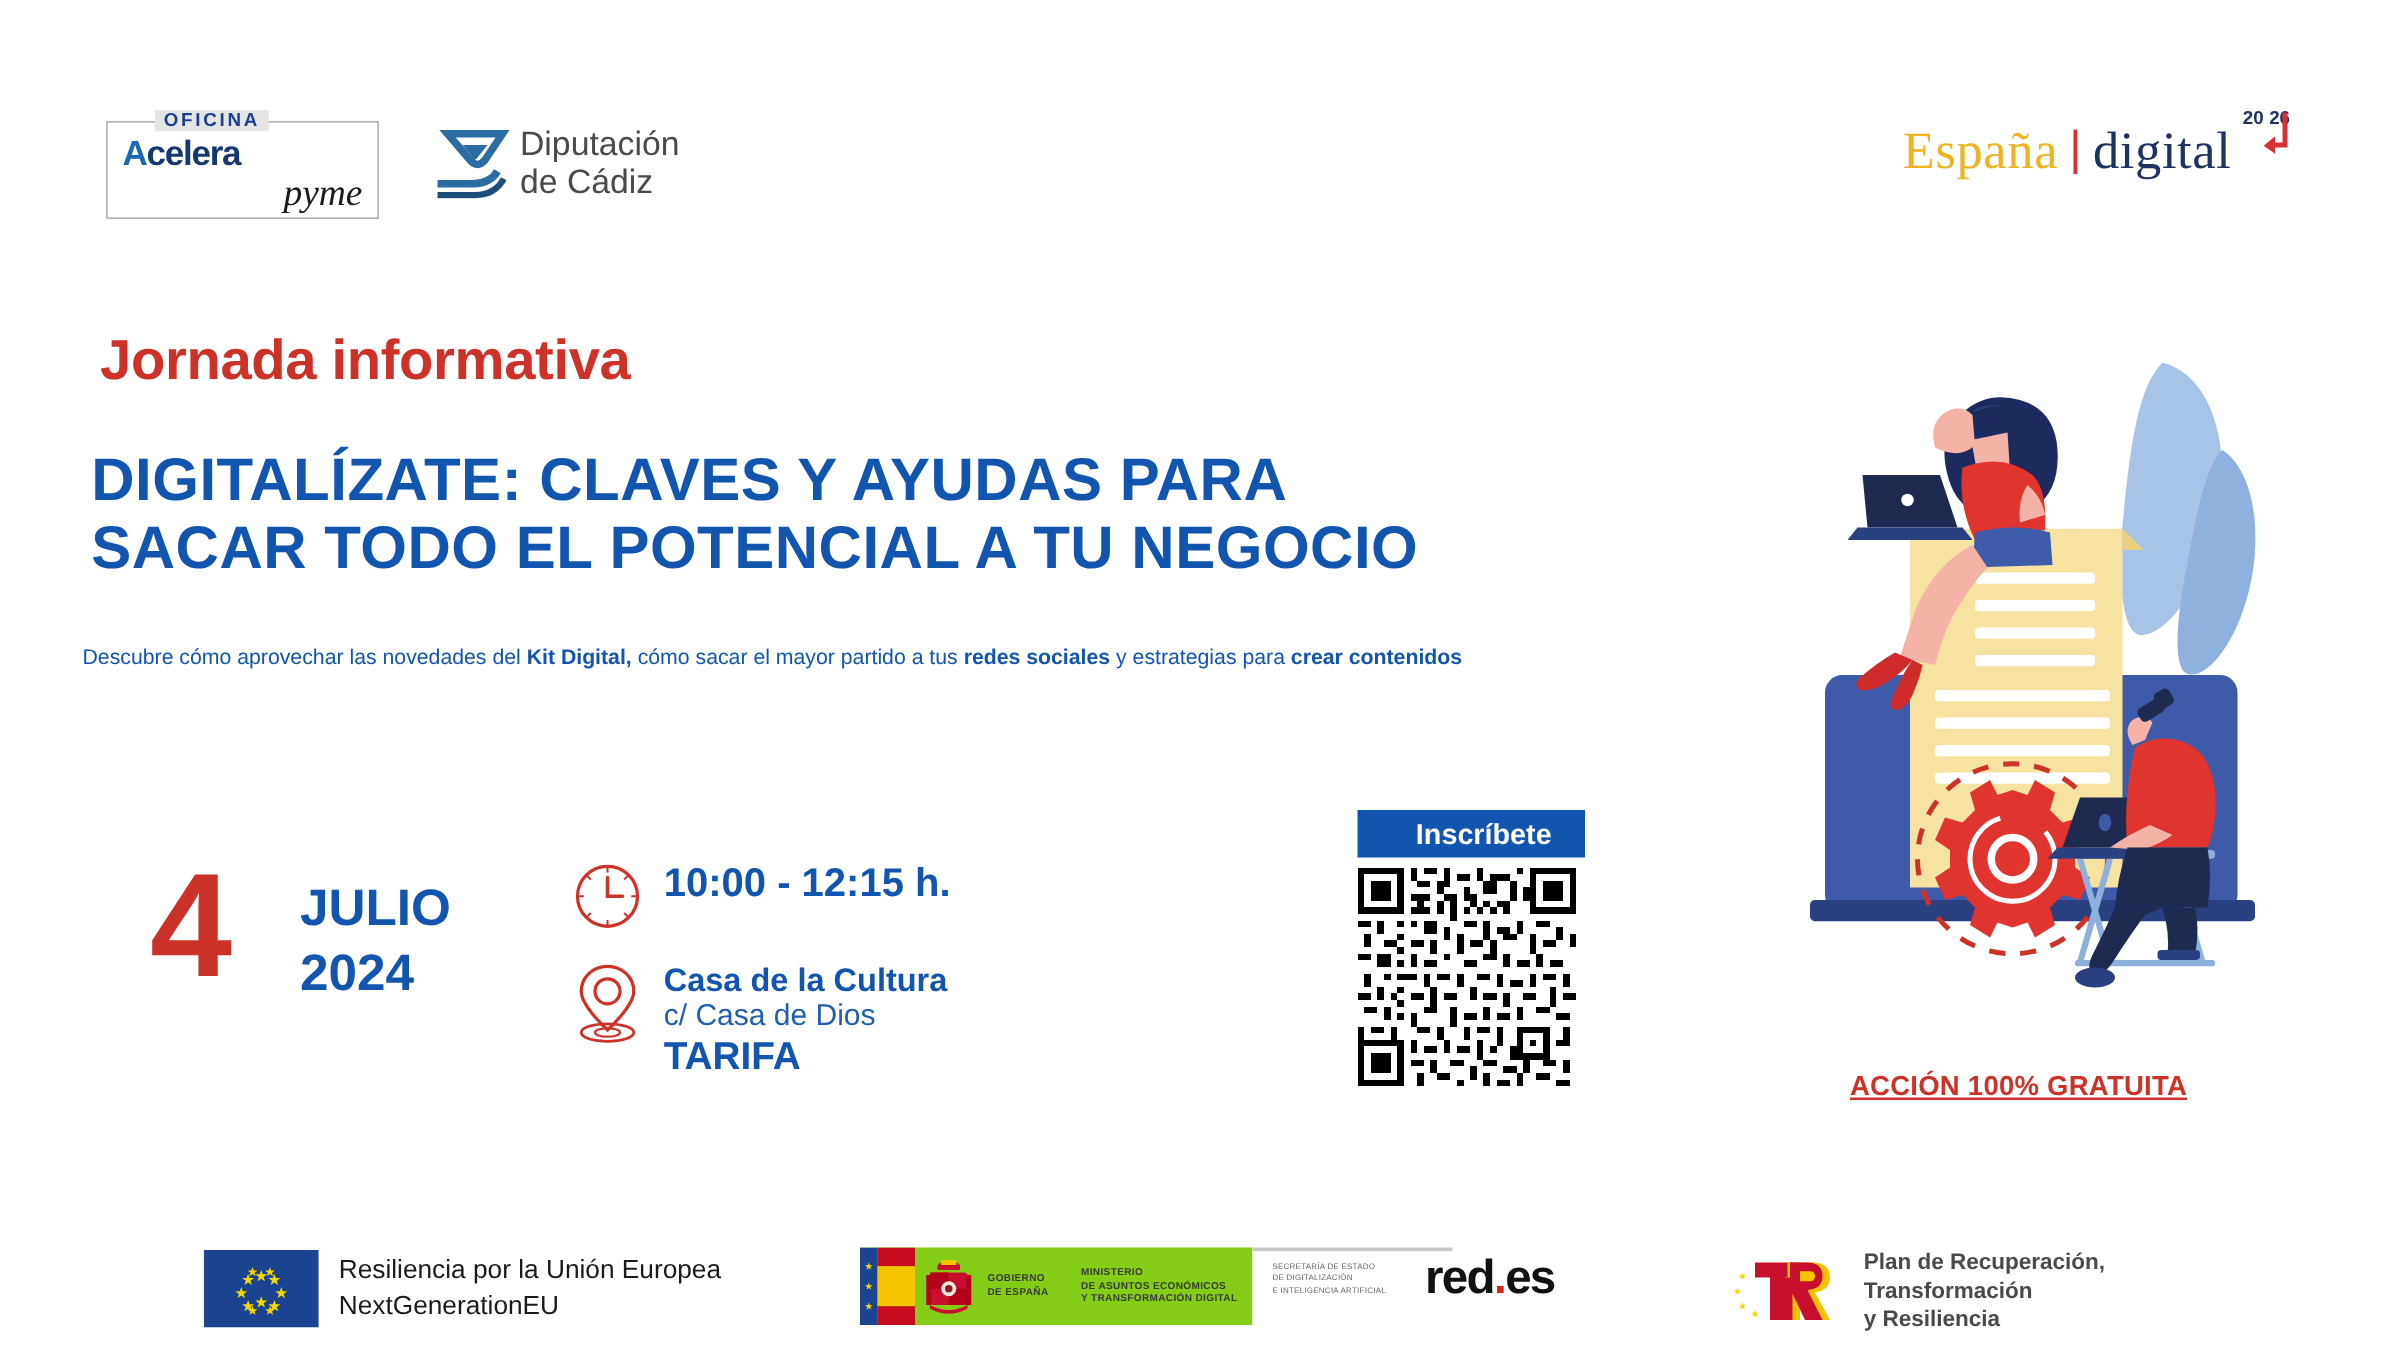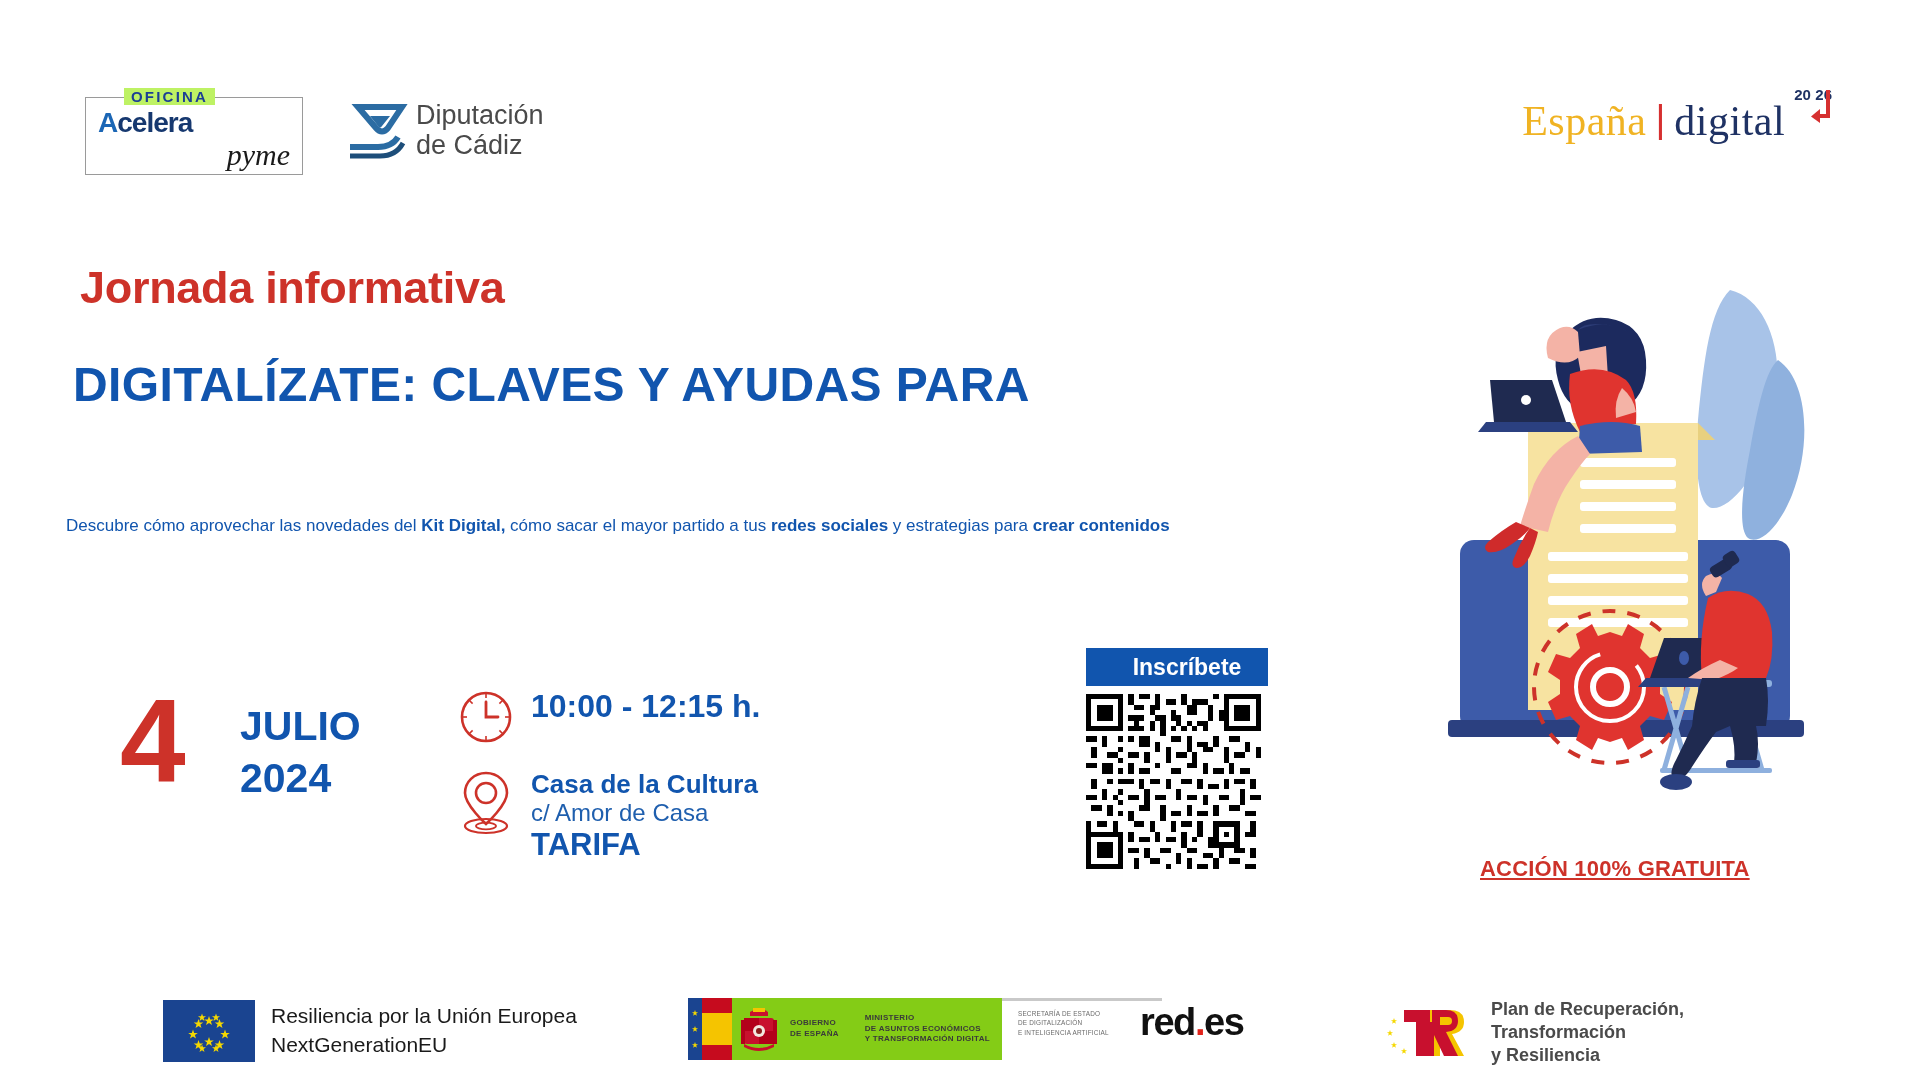--- a/index.html
+++ b/index.html
@@ -14,21 +14,21 @@
   
   .header-logos { position: absolute; left: 0; top: 0; width: 1920px; height: 200px; }
 
   .acelera-box {
     position: absolute; left: 85px; top: 97px;
     width: 218px; height: 78px;
     border: 1.5px solid #9a9a9a;
   }
   .acelera-oficina {
     position: absolute; left: 38px; top: -10px;
-    background: #bef264; padding: 0 7px;
+    background: #e5e5e5; padding: 0 7px;
     font-size: 15px; font-weight: bold; letter-spacing: 2.2px;
     color: #1c3f94;
   }
   .acelera-main {
     position: absolute; left: 12px; top: 11px;
     font-size: 28px; font-weight: bold; letter-spacing: -1px;
     color: #1b66b5; line-height: 1;
   }
   .acelera-main .dark { color: #16386f; }
   .acelera-pyme {
@@ -164,20 +164,21 @@
           <path d="M12 21 L3 28.5 L12 35 Z" fill="#d63030"></path>
         </svg>
       </span>
     </div>
   </div>
 
   <div class="kicker">Jornada informativa</div>
 
   <div class="main-title">
     <div>DIGITALÍZATE: CLAVES Y AYUDAS PARA</div>
+    <div>SACAR TODO EL POTENCIAL A TU NEGOCIO</div>
   </div>
 
   <div class="desc"><span>Descubre cómo aprovechar las novedades del </span><b>Kit Digital,</b><span> cómo sacar el mayor partido a tus </span><b>redes sociales</b><span> y estrategias para </span><b>crear contenidos</b></div>
 
   <div class="day-num">4</div>
   <div class="month-year">
     <div>JULIO</div>
     <div>2024</div>
   </div>
 
@@ -205,21 +206,21 @@
 
     <div class="info-row">
       <svg class="info-icon" viewBox="0 0 62 72">
         <path d="M31 7 C19 7 10 16 10 27 C10 39 31 58 31 58 C31 58 52 39 52 27 C52 16 43 7 31 7 Z" fill="none" stroke="#cd3229" stroke-width="2.6"></path>
         <circle cx="31" cy="27" r="10" fill="none" stroke="#cd3229" stroke-width="2.6"></circle>
         <ellipse cx="31" cy="60" rx="21" ry="7" fill="none" stroke="#cd3229" stroke-width="2.2"></ellipse>
         <ellipse cx="31" cy="60" rx="10" ry="3.4" fill="none" stroke="#cd3229" stroke-width="1.8"></ellipse>
       </svg>
       <div class="info-txt">
         <div class="venue-name">Casa de la Cultura</div>
-        <div class="venue-addr">c/ Amor de Casa</div>
+        <div class="venue-addr">c/ Casa de Dios</div>
         <div class="venue-city">TARIFA</div>
       </div>
     </div>
   </div>
 
   <div class="cta-wrap">
     <button class="cta-btn">Inscríbete</button>
     <svg class="qr" viewBox="0 0 33 33" shape-rendering="crispEdges">
       <rect width="33" height="33" fill="#fff"></rect>
       <g fill="#000">

